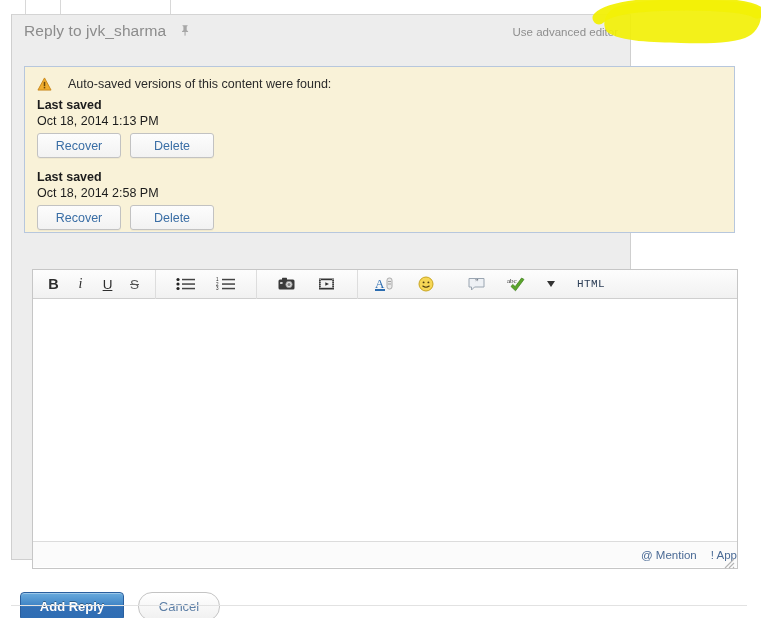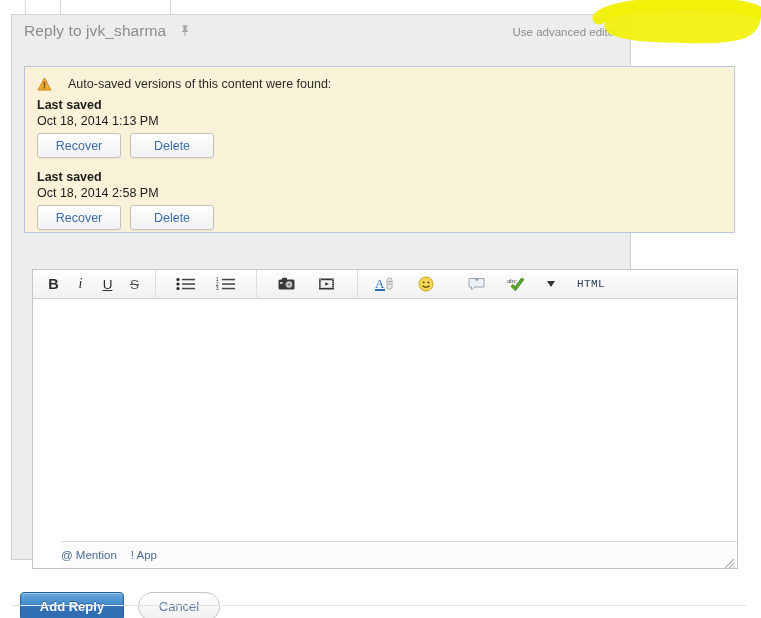--- a/index.html
+++ b/index.html
@@ -108,22 +108,22 @@
   #html-btn{
     font-size:11px;color:#2b3d55;letter-spacing:.4px;
     padding:0 6px;cursor:pointer;margin-left:4px;font-family:Liberation Mono, monospace;
   }
   #editor-body{
     height:242px;background:#fff;cursor:text;
   }
   #editor-footer{
     height:26px;border-top:1px solid #dcdcdc;
     background:#fbfbfb;
-    display:flex;align-items:center;
-    gap:14px;box-sizing:border-box;position:relative;margin-left:28px;
+    display:flex;align-items:center;justify-content:flex-end;
+    gap:14px;box-sizing:border-box;position:relative;
   }
   .footer-link{font-size:11.5px;color:#4a6a95;cursor:pointer;text-decoration:none;}
   #resize-grip{position:absolute;right:2px;bottom:1px;width:11px;height:11px;}
 
   
   #action-row{
     position:absolute;left:20px;top:592px;display:flex;gap:14px;align-items:flex-end;
   }
   #add-reply-btn{
     width:104px;height:29px;

